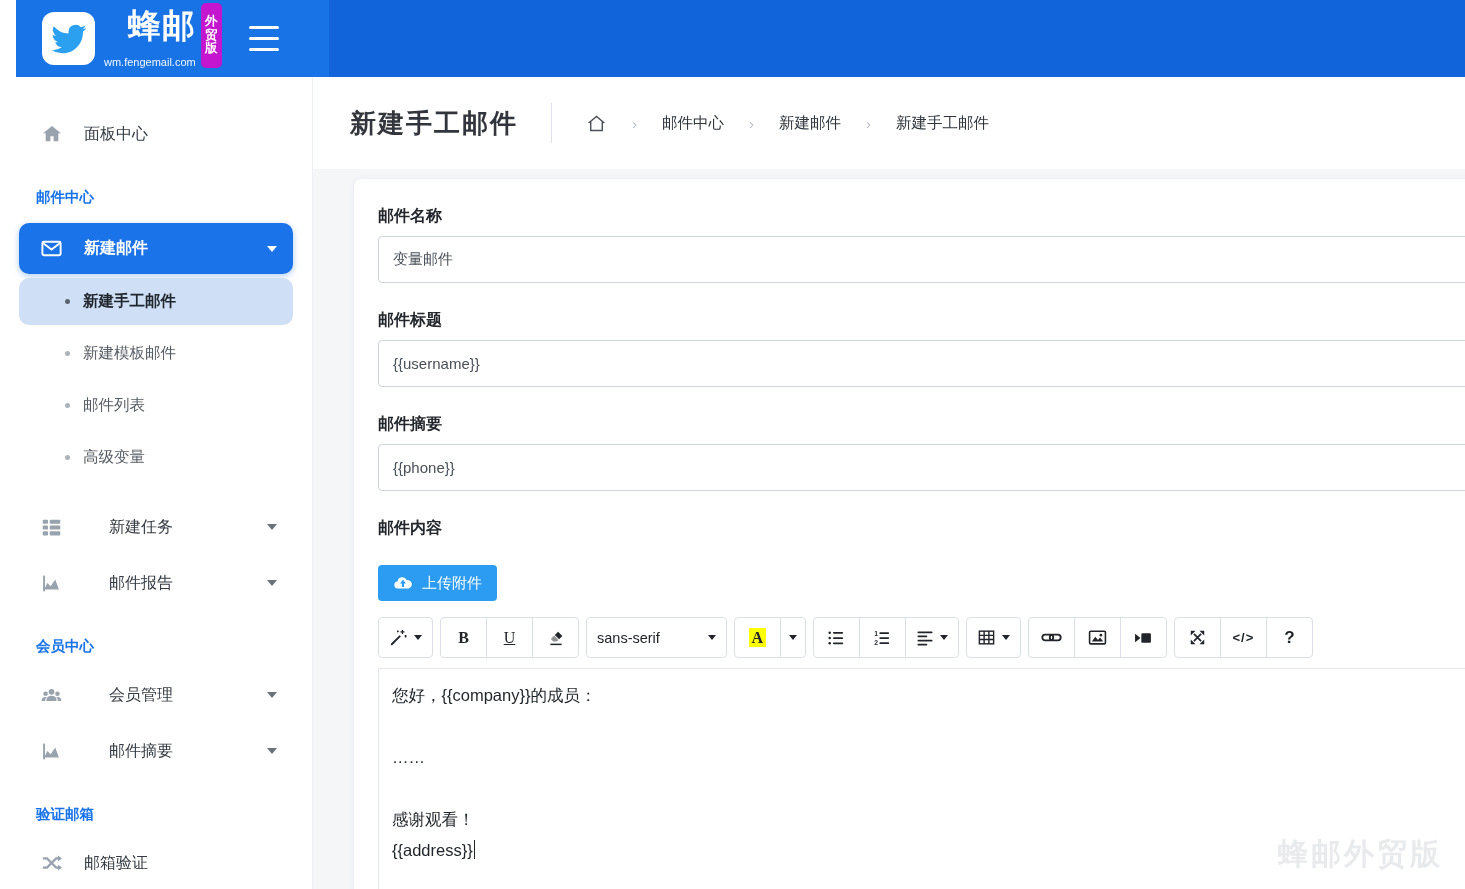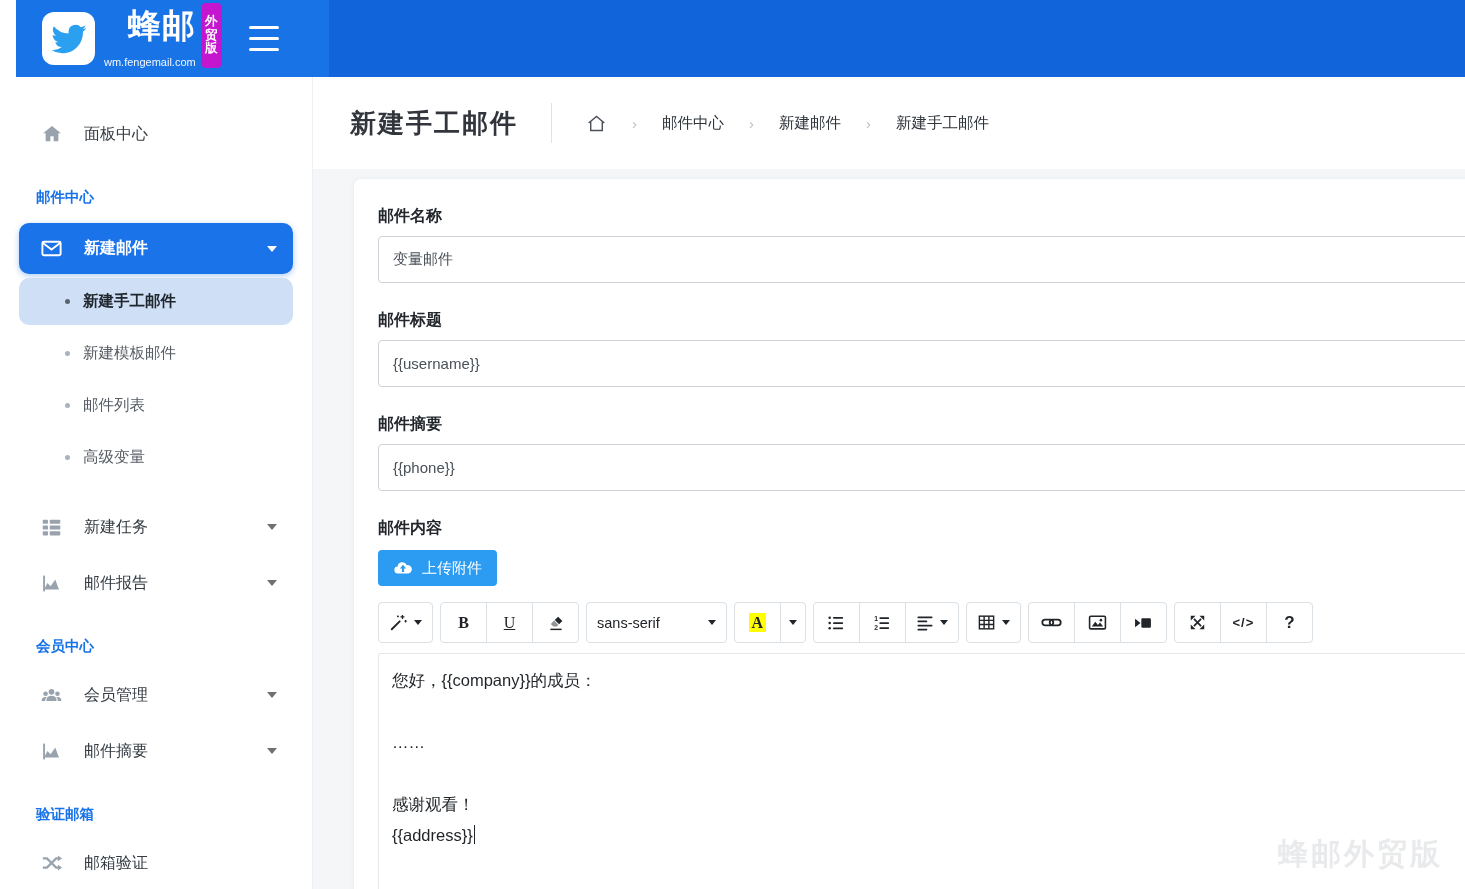--- a/index.html
+++ b/index.html
@@ -26,41 +26,41 @@
   .m-item .caret { margin-left:auto; }
   .caret { width:0; height:0; border-left:5px solid transparent; border-right:5px solid transparent; border-top:6px solid #6d7277; }
   .m-item.primary { background:#1a73e8; height:51px; color:#fff; font-weight:bold; box-shadow:0 2px 6px rgba(26,115,232,.35); }
   .m-item.primary .caret { border-top-color:#fff; }
   .m-section { margin:31px 0 16px 36px; font-size:14.5px; font-weight:bold; color:#1773e8; }
   .m-sub { height:47px; margin:0 19px 5px; border-radius:10px; display:flex; align-items:center; padding-left:46px; font-size:15.5px; color:#565c63; cursor:pointer; }
   .m-sub .dot { width:5px; height:5px; border-radius:50%; background:#aab2bb; margin-right:13px; flex-shrink:0; }
   .m-sub.active { background:#cfe0f6; color:#20262e; font-weight:bold; }
   .m-sub.active .dot { background:#5a646e; }
   .m-item.gap-top { margin-top:23px; }
-  .m-item.loose { margin-bottom:10px; }
+  .m-item.loose { margin-bottom:10px;gap:25px; }
 
   
   .main { position:absolute; top:77px; left:313px; right:0; bottom:0; background:#f4f6f8; overflow:hidden; }
   .page-header { height:92px; background:#fff; display:flex; align-items:center; padding-left:37px; }
   .page-title { font-size:26px; font-weight:bold; color:#32363c; letter-spacing:2px; }
   .ph-divider { width:1px; height:40px; background:#dfe2e6; margin:0 34px 0 33px; }
   .breadcrumb { display:flex; align-items:center; gap:25px; font-size:15.5px; color:#2f353b; }
   .crumb { cursor:pointer; }
   .crumb-sep { color:#b9bfc7; font-size:15px; }
 
   .content { height:720px; padding:9px 0 0 40px; }
   .card { width:1404px; height:760px; background:#fff; border:1px solid #eef0f3; border-radius:8px;
           box-shadow:0 1px 5px rgba(60,70,90,.05); padding:27px 24px 0 24px; }
 
   .field { margin-bottom:27px; }
   .f-label { font-size:16px; font-weight:bold; color:#23272c; margin-bottom:9px; }
   .f-input { width:100%; height:47px; border:1px solid #ced4da; border-radius:4px; padding:0 14px; font-size:15px;
              color:#495057; font-family:"Liberation Sans","DejaVu Sans",sans-serif; background:#fff; outline:none; display:block; }
 
-  .upload-btn { margin-top:2px; display:inline-flex; align-items:center; gap:9px; height:36px; padding:0 15px;
+  .upload-btn { margin-top:17px; display:inline-flex; align-items:center; gap:9px; height:36px; padding:0 15px;
                 background:#2b9cf2; border:none; border-radius:4px; color:#fff; font-size:15px; cursor:pointer;
                 font-family:"Liberation Sans","DejaVu Sans",sans-serif; }
 
   
   .toolbar { margin-top:16px; display:flex; gap:7px; }
   .tb-group { display:flex; }
   .tb-btn { min-width:47px; height:41px; background:#fff; border:1px solid #dbe0e5; display:flex; align-items:center; justify-content:center;
             gap:6px; margin-left:-1px; cursor:pointer; padding:0 10px; color:#212529; font-size:15px; }
   .tb-group .tb-btn:first-child { margin-left:0; border-top-left-radius:4px; border-bottom-left-radius:4px; }
   .tb-group .tb-btn:last-child { border-top-right-radius:4px; border-bottom-right-radius:4px; }

